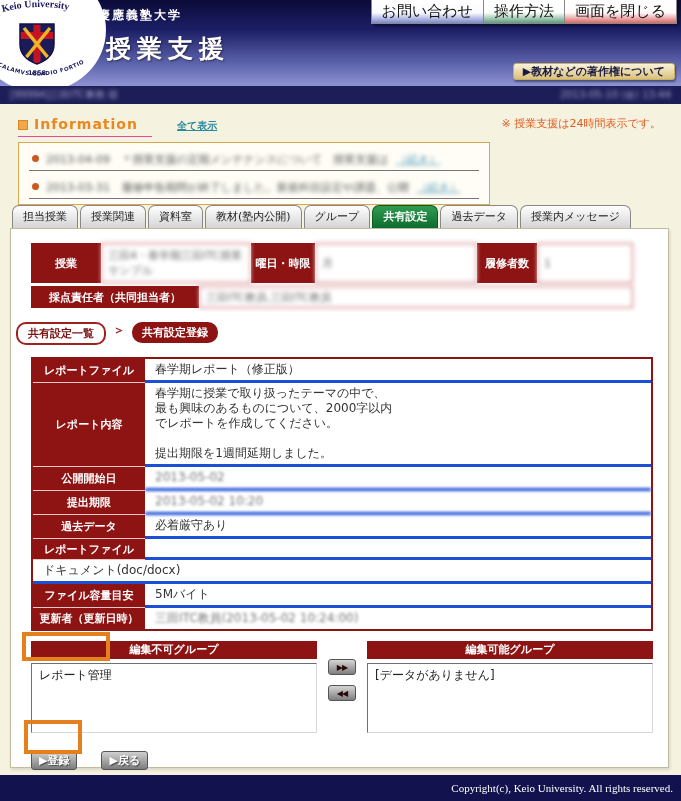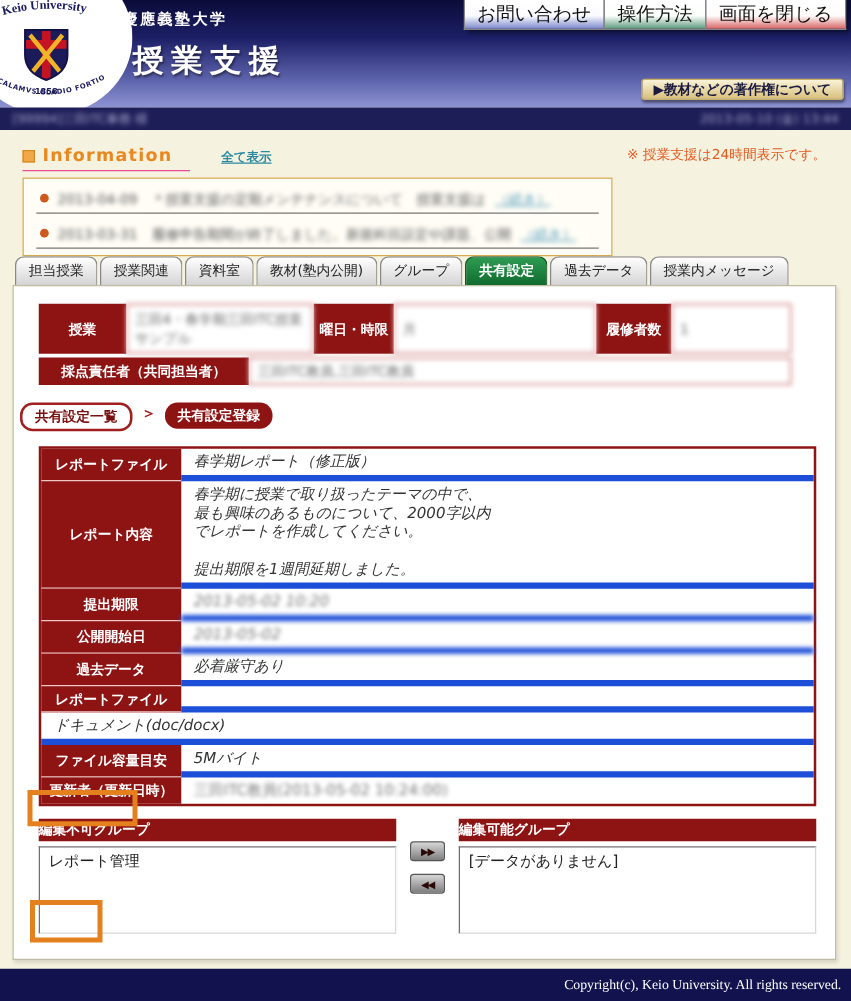--- a/index.html
+++ b/index.html
@@ -97,30 +97,30 @@
   .crumb-cur { background:var(--red); color:#fff; border-radius:10px; padding:3px 10px; }
 
   
   .dt { margin:12px 0 0 20px; width:622px; border:2px solid var(--red); }
   .dt-row { display:flex; }
   .dt-l {
     width:112px; background:var(--red); color:#fff; font-size:11px; font-weight:bold;
     display:flex; align-items:center; justify-content:center; text-align:center; padding:2px;
   }
   .dt-v { flex:1; font-size:12px; color:#333; padding:3px 10px; display:flex; align-items:center; min-height:21px; line-height:15px; }
-  .dt-row:not(:last-child) .dt-v { border-bottom:5px solid #1d4ed8;font-style:italic; }
+  .dt-row:not(:last-child) .dt-v { border-bottom:3px solid #1d4ed8; }
   .dt-row:not(:last-child) .dt-l { border-bottom:1px solid #eec8c8; }
   .dt-v.multiline { white-space:pre-line; align-items:flex-start; }
   .dt-v.blur-soft { color:#777; }
 
   
   .groups { margin:10px 0 0 20px; width:622px; display:flex; }
   .gcol { width:286px; }
   .gmid { width:50px; display:flex; flex-direction:column; align-items:center; padding-top:18px; gap:10px; }
-  .ghead { background:var(--red); color:#fff; font-size:11px; font-weight:bold; height:18px; line-height:18px; }
+  .ghead { background:var(--red); color:#fff; font-size:11px; font-weight:bold; text-align:center; height:18px; line-height:18px; }
   .glist {
     height:70px; background:#fff; margin-top:4px; font-size:12px; color:#222;
     border:1px solid; border-color:#707070 #d8d8d8 #d8d8d8 #707070; padding:2px 5px; overflow:hidden;
   }
   .gitem { padding:1px 2px; cursor:pointer; }
   .arrow-btn {
     width:28px; height:16px; background:linear-gradient(#d6d6d6,#7e7e7e);
     border:1px solid #555; border-radius:3px; color:#2a0808; font-size:8px; line-height:13px;
     text-align:center; letter-spacing:-1px; cursor:pointer; font-family:inherit; padding:0;
   }
@@ -256,26 +256,26 @@
       </div>
       <div class="dt-row">
         <div class="dt-l">レポート内容</div>
         <div class="dt-v multiline">春学期に授業で取り扱ったテーマの中で、
 最も興味のあるものについて、2000字以内
 でレポートを作成してください。
 
 提出期限を1週間延期しました。</div>
       </div>
       <div class="dt-row">
+        <div class="dt-l">公開開始日</div>
+        <div class="dt-v blur-soft">2013-05-02</div>
+      </div>
+      <div class="dt-row">
         <div class="dt-l">提出期限</div>
         <div class="dt-v blur-soft">2013-05-02 10:20</div>
-      </div>
-      <div class="dt-row">
-        <div class="dt-l">公開開始日</div>
-        <div class="dt-v blur-soft">2013-05-02</div>
       </div>
       <div class="dt-row">
         <div class="dt-l">過去データ</div>
         <div class="dt-v">必着厳守あり</div>
       </div>
       <div class="dt-row">
         <div class="dt-l">レポートファイル</div>
         <div class="dt-v"></div>
       </div>
       <div class="dt-row">
@@ -303,20 +303,24 @@
         <button class="arrow-btn">◀◀</button>
       </div>
       <div class="gcol">
         <div class="ghead">編集可能グループ</div>
         <div class="glist">
           <div class="gitem">[データがありません]</div>
         </div>
       </div>
     </div>
 
+    <div class="actions">
+      <button class="act-btn">▶登録</button>
+      <button class="act-btn">▶戻る</button>
+    </div>
 
     <div class="hl hl-group"></div>
     <div class="hl hl-register"></div>
   </div>
 
   <div class="footer">
     <span>Copyright(c), Keio University. All rights reserved.</span>
   </div>
 
 </div>

